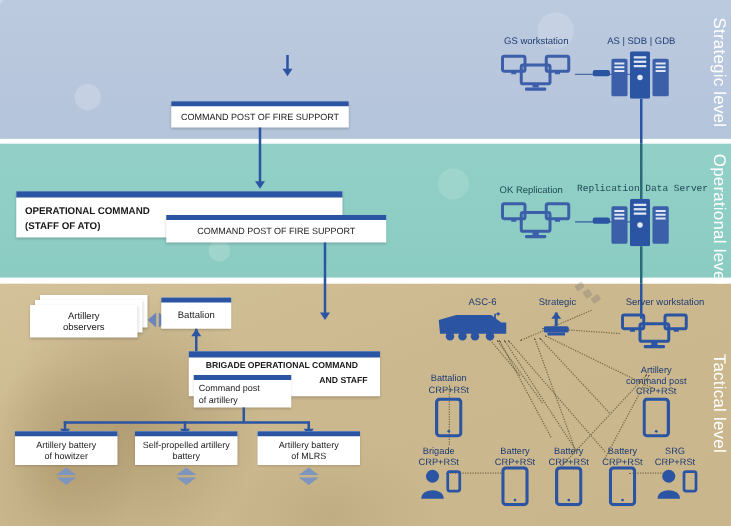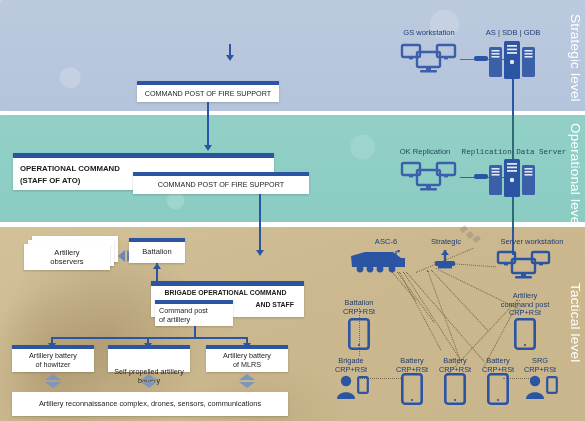--- a/index.html
+++ b/index.html
@@ -259,21 +259,21 @@
   <div class="arrowdn" style="left:144px;top:343px;"></div>
   <div class="arrowdn" style="left:243px;top:343px;"></div>
 
   <div class="box" style="left:12px;top:345px;width:82px;height:27px;">
     <div class="bar" style="height:4px;"></div>
     <div class="txt" style="font-size:7.2px;white-space:pre-line;line-height:1.25;">Artillery battery
 of howitzer</div>
   </div>
   <div class="box" style="left:108px;top:345px;width:82px;height:27px;">
     <div class="bar" style="height:4px;"></div>
-    <div class="txt" style="font-size:7.2px;white-space:pre-line;line-height:1.25;margin-top:16px;">Self-propelled artillery
+    <div class="txt" style="font-size:7.2px;white-space:pre-line;line-height:1.25;">Self-propelled artillery
 battery</div>
   </div>
   <div class="box" style="left:206px;top:345px;width:82px;height:27px;">
     <div class="bar" style="height:4px;"></div>
     <div class="txt" style="font-size:7.2px;white-space:pre-line;line-height:1.25;">Artillery battery
 of MLRS</div>
   </div>
 
   <div class="vbiarrow" style="left:45px;top:374px;">
     <span class="u"></span>
@@ -281,23 +281,20 @@
   </div>
   <div class="vbiarrow" style="left:141px;top:374px;">
     <span class="u"></span>
     <span class="d"></span>
   </div>
   <div class="vbiarrow" style="left:239px;top:374px;">
     <span class="u"></span>
     <span class="d"></span>
   </div>
 
-  <div class="box" style="left:12px;top:392px;width:276px;height:24px;">
-    <div class="txt" style="height:100%;font-size:7.4px;">Artillery reconnaissance complex, drones, sensors, communications</div>
-  </div>
 
   <div class="satellite" style="left:458px;top:224px;">
     <svg width="24" height="22" viewBox="0 0 24 22">
       <g fill="#6f6b74">
         <rect x="2" y="3" width="7" height="5" rx="1" transform="rotate(-35 5 5)"></rect>
         <rect x="15" y="13" width="7" height="5" rx="1" transform="rotate(-35 18 15)"></rect>
         <rect x="9" y="8" width="6" height="6" rx="1" transform="rotate(-35 12 11)"></rect>
       </g>
     </svg>
   </div>

